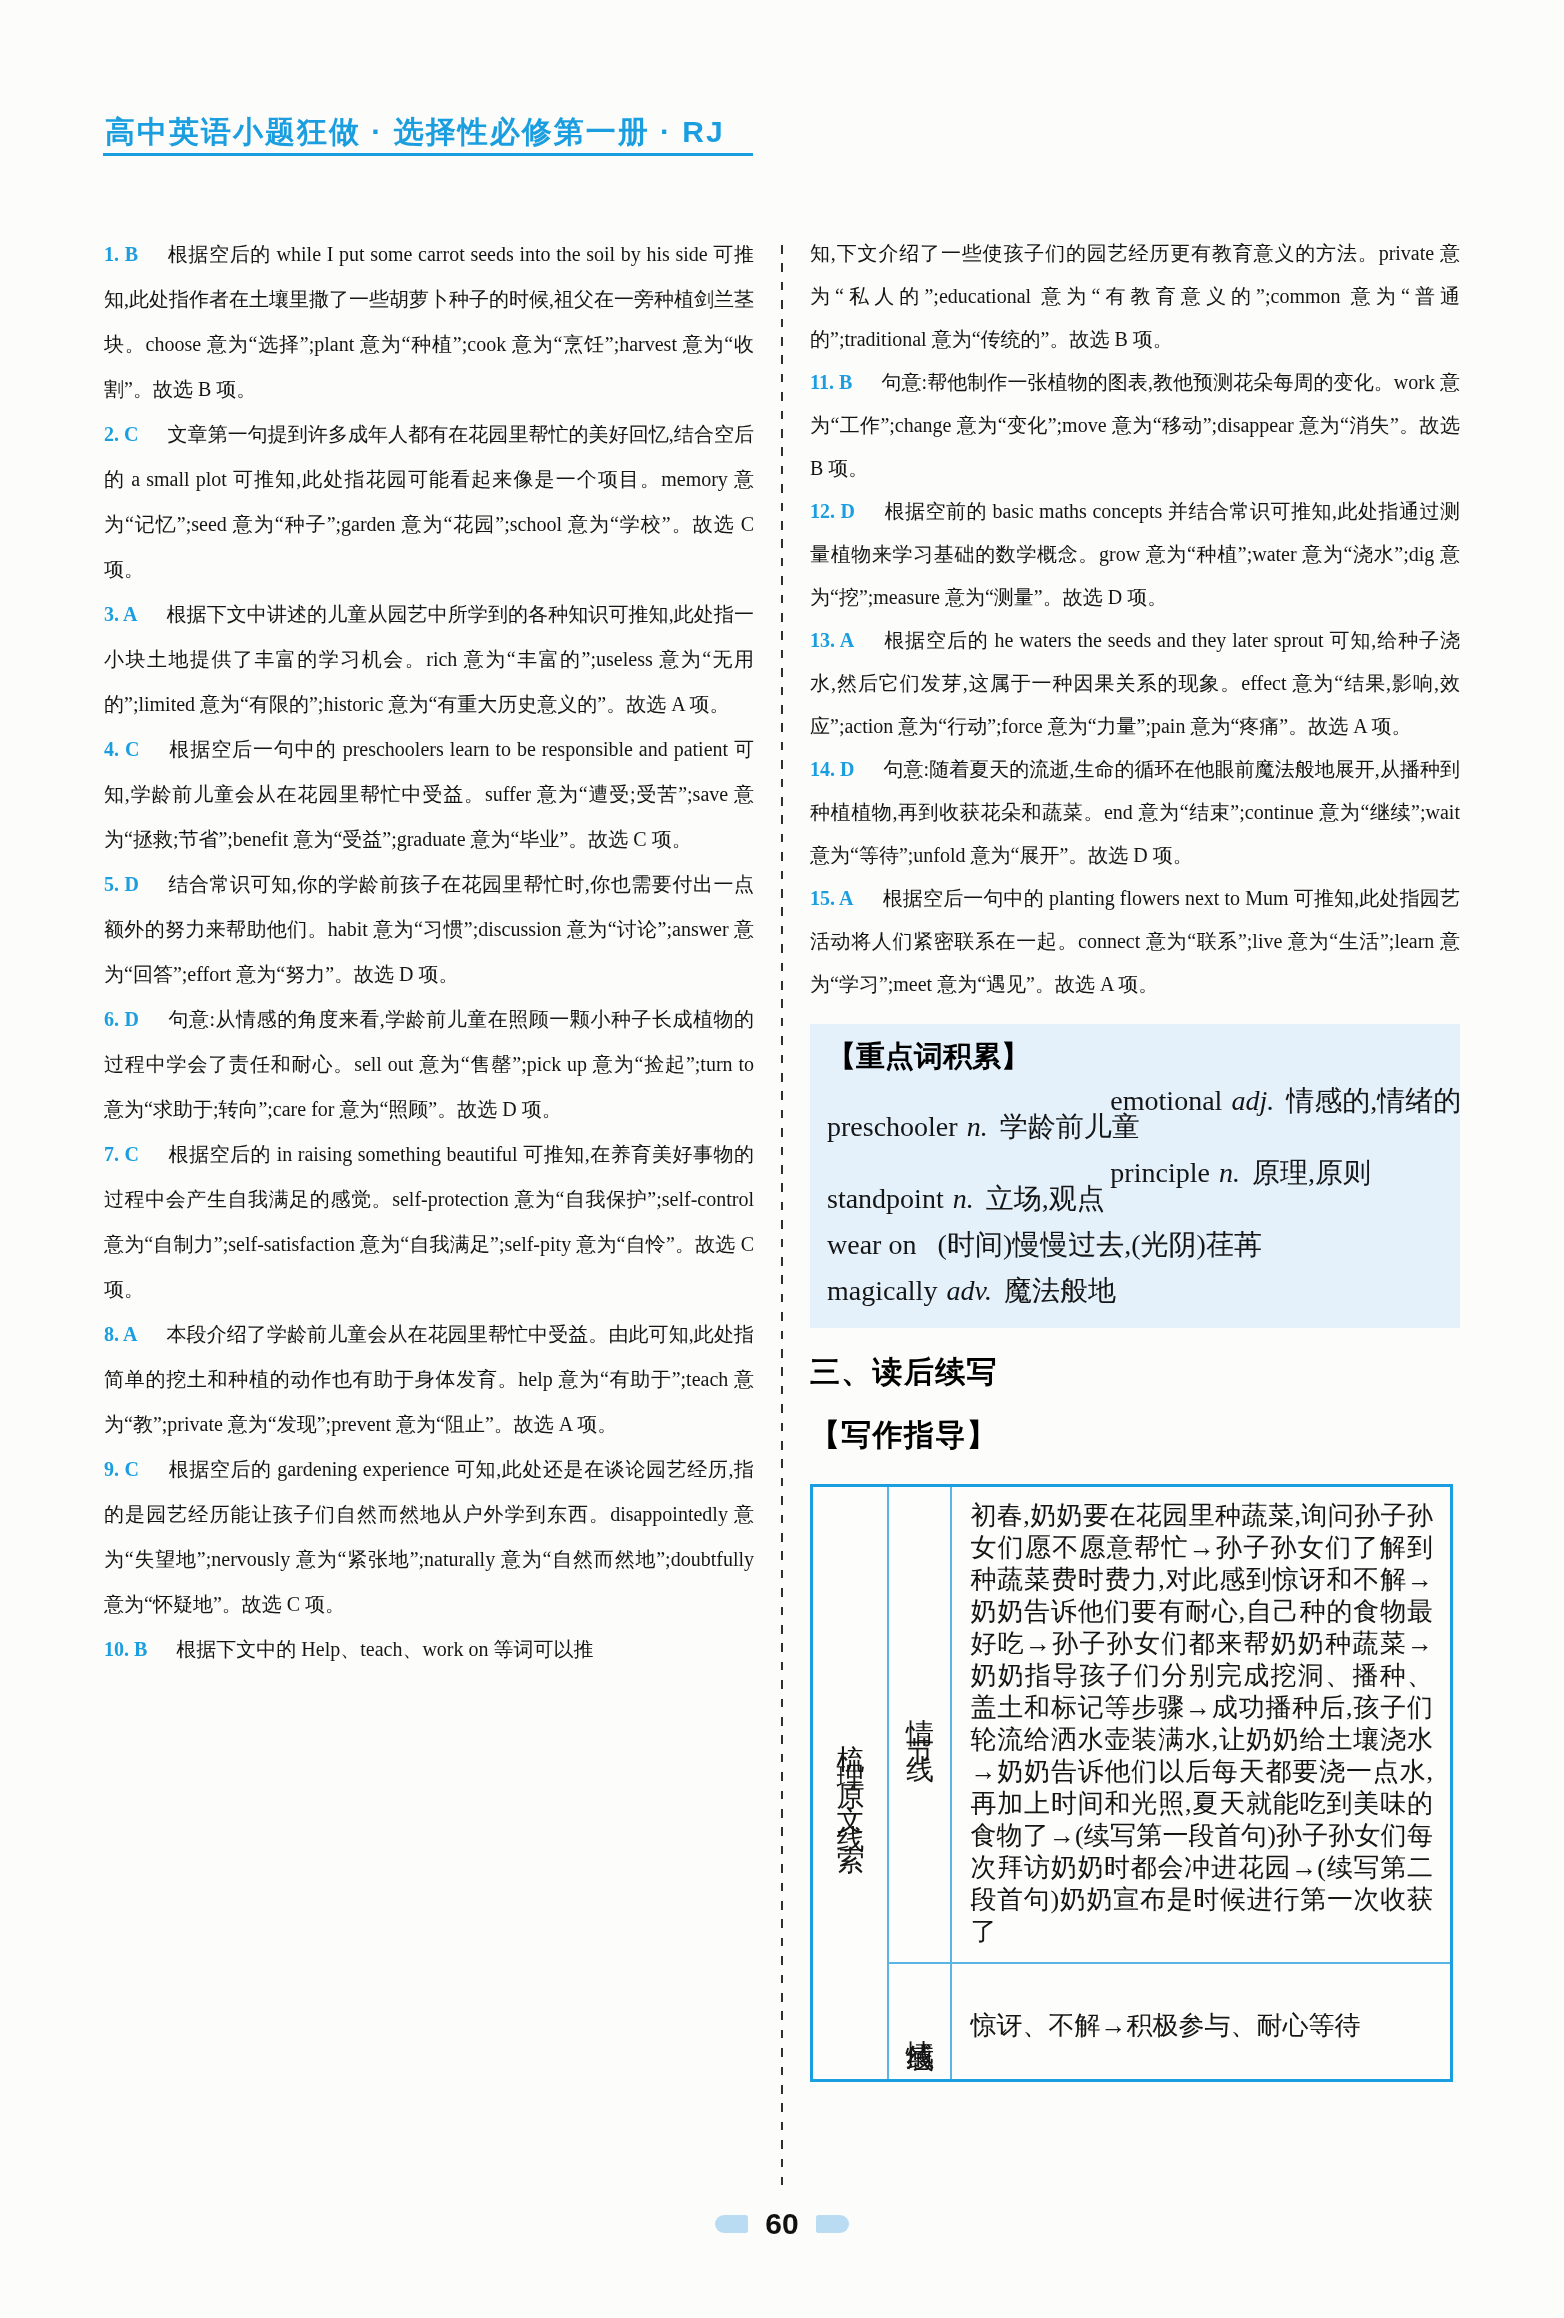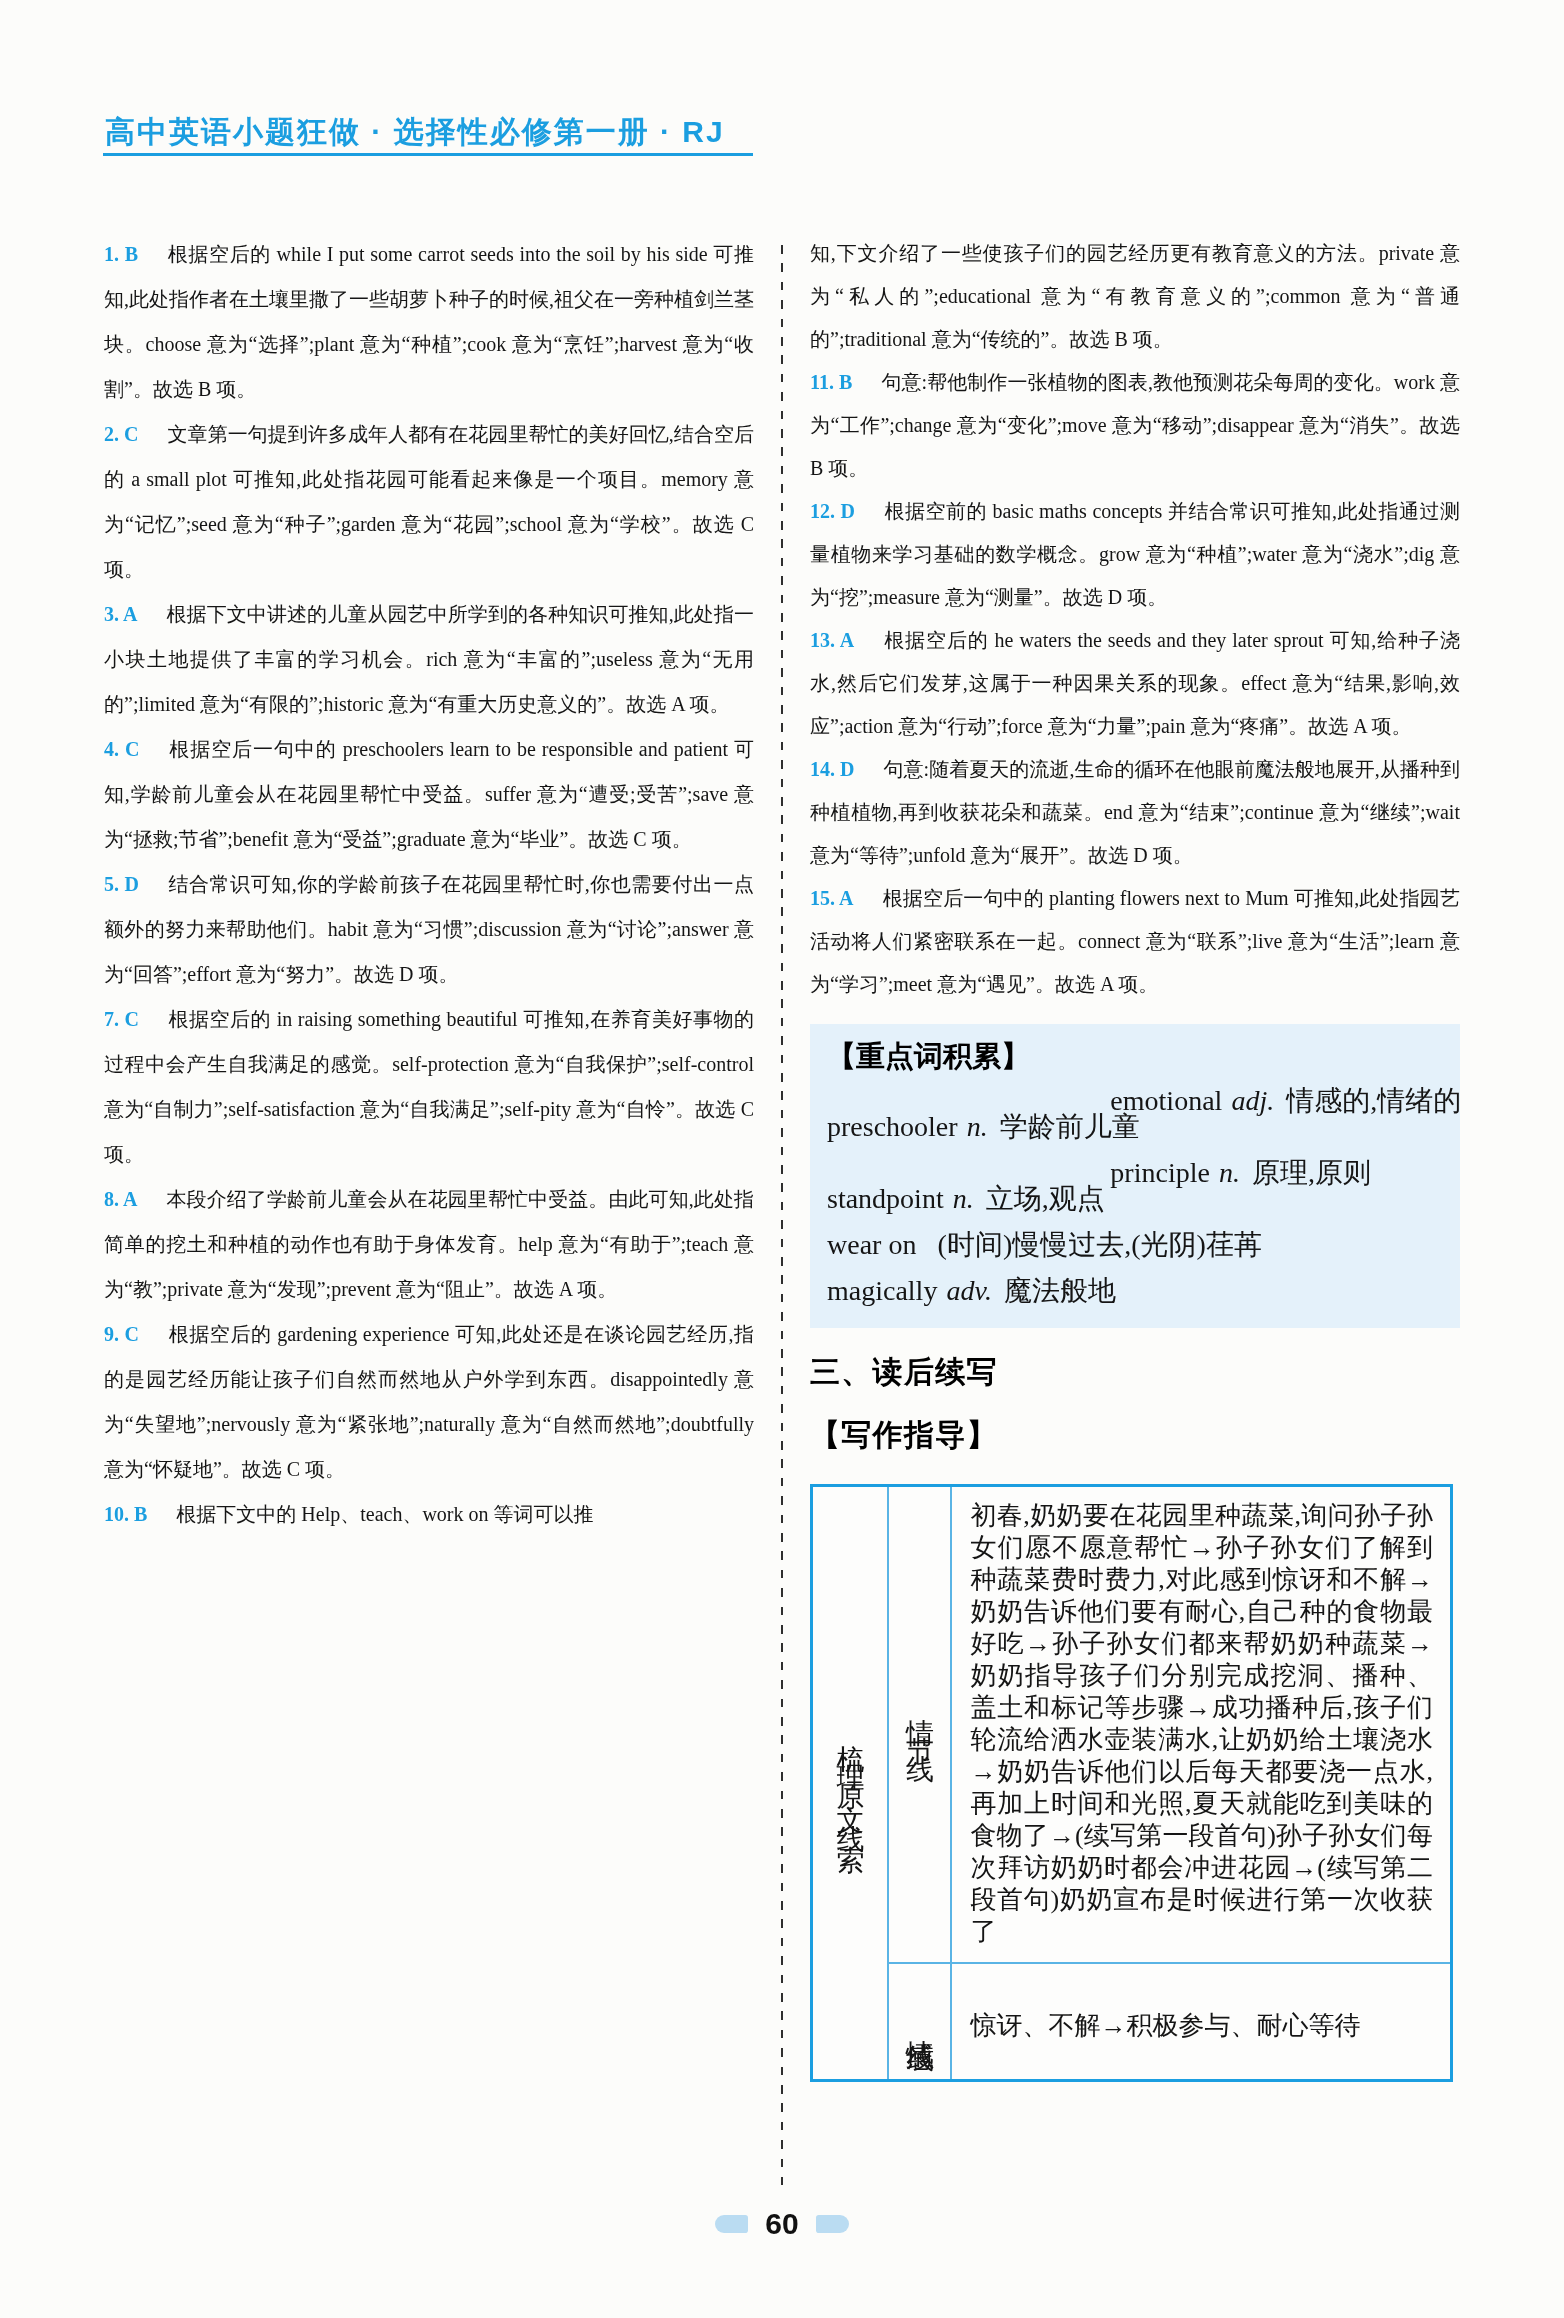--- a/index.html
+++ b/index.html
@@ -128,20 +128,21 @@
   <div class="header-rule"></div>
 
   <div class="col-divider"></div>
 
   <div class="col col-left">
     <p class="item"><span class="ans">1. B</span><span>根据空后的 while I put some carrot seeds into the soil by his side 可推知,此处指作者在土壤里撒了一些胡萝卜种子的时候,祖父在一旁种植剑兰茎块。choose 意为“选择”;plant 意为“种植”;cook 意为“烹饪”;harvest 意为“收割”。故选 B 项。</span></p>
     <p class="item"><span class="ans">2. C</span><span>文章第一句提到许多成年人都有在花园里帮忙的美好回忆,结合空后的 a small plot 可推知,此处指花园可能看起来像是一个项目。memory 意为“记忆”;seed 意为“种子”;garden 意为“花园”;school 意为“学校”。故选 C 项。</span></p>
     <p class="item"><span class="ans">3. A</span><span>根据下文中讲述的儿童从园艺中所学到的各种知识可推知,此处指一小块土地提供了丰富的学习机会。rich 意为“丰富的”;useless 意为“无用的”;limited 意为“有限的”;historic 意为“有重大历史意义的”。故选 A 项。</span></p>
     <p class="item"><span class="ans">4. C</span><span>根据空后一句中的 preschoolers learn to be responsible and patient 可知,学龄前儿童会从在花园里帮忙中受益。suffer 意为“遭受;受苦”;save 意为“拯救;节省”;benefit 意为“受益”;graduate 意为“毕业”。故选 C 项。</span></p>
     <p class="item"><span class="ans">5. D</span><span>结合常识可知,你的学龄前孩子在花园里帮忙时,你也需要付出一点额外的努力来帮助他们。habit 意为“习惯”;discussion 意为“讨论”;answer 意为“回答”;effort 意为“努力”。故选 D 项。</span></p>
+    <p class="item"><span class="ans">6. D</span><span>句意:从情感的角度来看,学龄前儿童在照顾一颗小种子长成植物的过程中学会了责任和耐心。sell out 意为“售罄”;pick up 意为“捡起”;turn to 意为“求助于;转向”;care for 意为“照顾”。故选 D 项。</span></p>
     <p class="item"><span class="ans">7. C</span><span>根据空后的 in raising something beautiful 可推知,在养育美好事物的过程中会产生自我满足的感觉。self-protection 意为“自我保护”;self-control 意为“自制力”;self-satisfaction 意为“自我满足”;self-pity 意为“自怜”。故选 C 项。</span></p>
     <p class="item"><span class="ans">8. A</span><span>本段介绍了学龄前儿童会从在花园里帮忙中受益。由此可知,此处指简单的挖土和种植的动作也有助于身体发育。help 意为“有助于”;teach 意为“教”;private 意为“发现”;prevent 意为“阻止”。故选 A 项。</span></p>
     <p class="item"><span class="ans">9. C</span><span>根据空后的 gardening experience 可知,此处还是在谈论园艺经历,指的是园艺经历能让孩子们自然而然地从户外学到东西。disappointedly 意为“失望地”;nervously 意为“紧张地”;naturally 意为“自然而然地”;doubtfully 意为“怀疑地”。故选 C 项。</span></p>
     <p class="item"><span class="ans">10. B</span><span>根据下文中的 Help、teach、work on 等词可以推</span></p>
   </div>
 
   <div class="col col-right">
     <p class="item"><span>知,下文介绍了一些使孩子们的园艺经历更有教育意义的方法。private 意为“私人的”;educational 意为“有教育意义的”;common 意为“普通的”;traditional 意为“传统的”。故选 B 项。</span></p>
     <p class="item"><span class="ans">11. B</span><span>句意:帮他制作一张植物的图表,教他预测花朵每周的变化。work 意为“工作”;change 意为“变化”;move 意为“移动”;disappear 意为“消失”。故选 B 项。</span></p>
     <p class="item"><span class="ans">12. D</span><span>根据空前的 basic maths concepts 并结合常识可推知,此处指通过测量植物来学习基础的数学概念。grow 意为“种植”;water 意为“浇水”;dig 意为“挖”;measure 意为“测量”。故选 D 项。</span></p>

